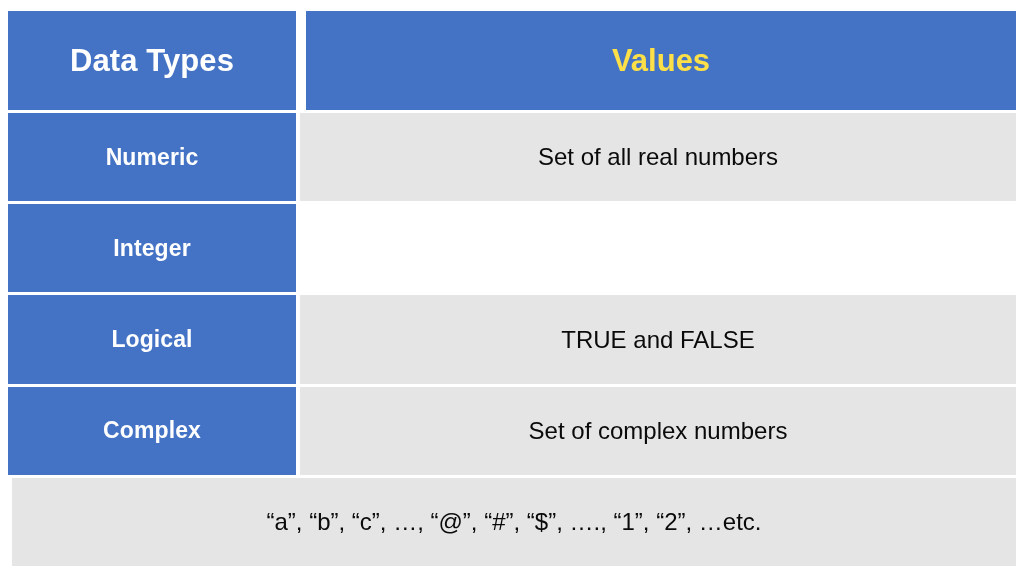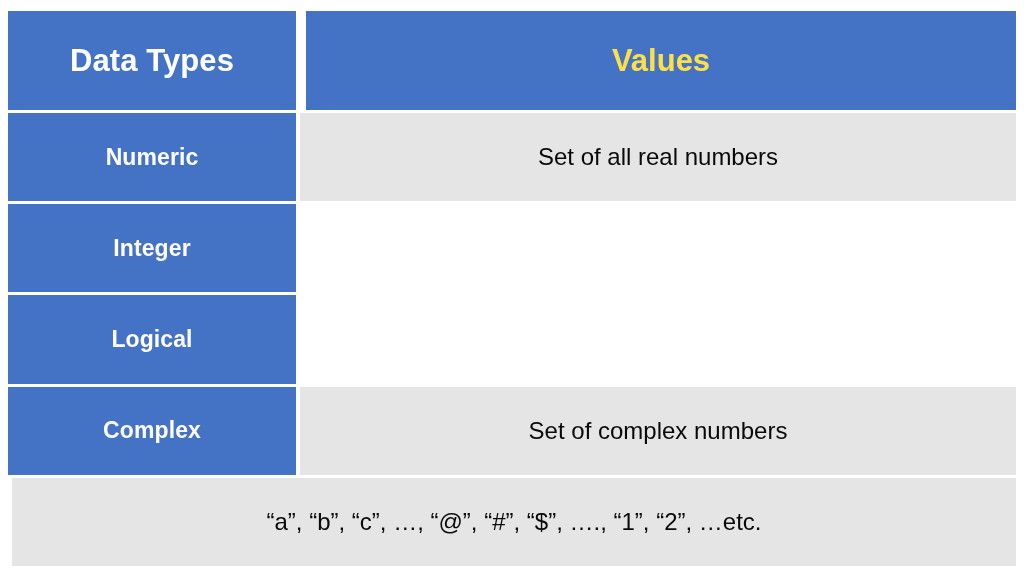--- a/index.html
+++ b/index.html
@@ -134,20 +134,23 @@
         <span class="type-text">Integer</span>
       </div>
       <div class="gap-col"></div>
     </div>
 
     <div class="row">
       <div class="cell cell-type">
         <span class="type-text">Logical</span>
       </div>
       <div class="gap-col"></div>
+      <div class="cell cell-values">
+        <span class="value-text">TRUE and FALSE</span>
+      </div>
     </div>
 
     <div class="row">
       <div class="cell cell-type">
         <span class="type-text">Complex</span>
       </div>
       <div class="gap-col"></div>
       <div class="cell cell-values">
         <span class="value-text">Set of complex numbers</span>
       </div>

